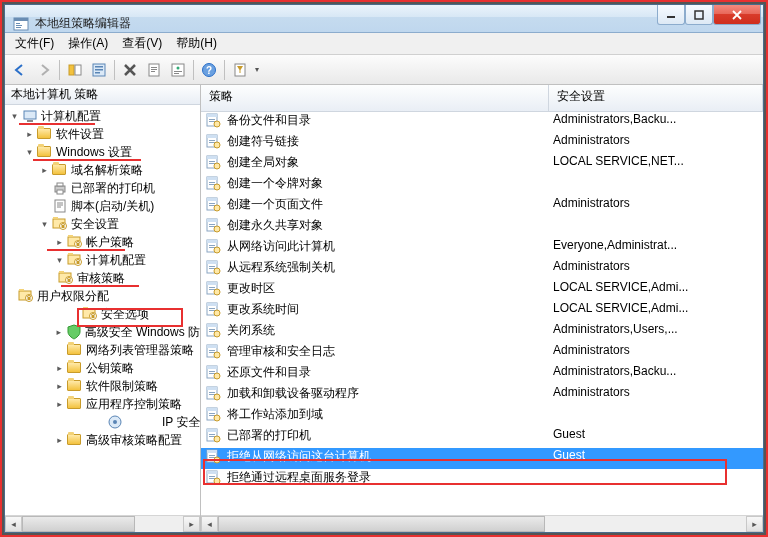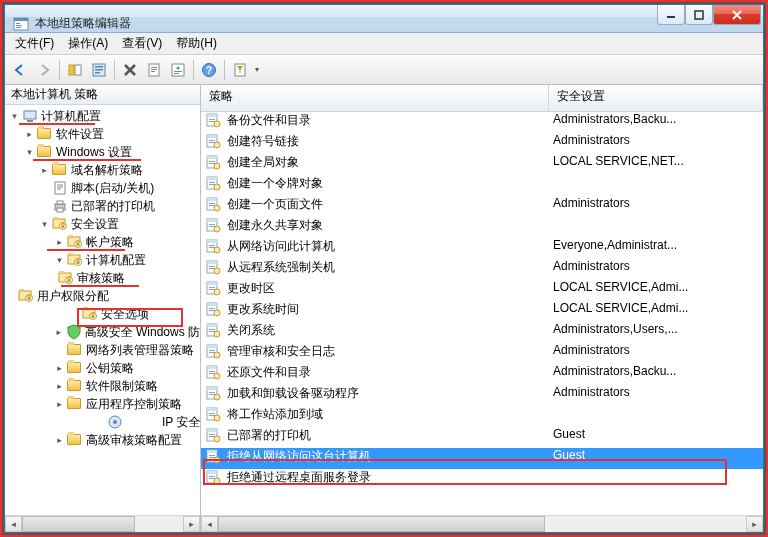--- a/index.html
+++ b/index.html
@@ -201,33 +201,33 @@
               <div class="tree-row" style="padding-left: 34px;">
                 <span class="exp">▸</span>
                 <span class="tree-icon">
                   <div class="folder"></div>
                 </span>
                 <span>域名解析策略</span>
               </div>
               <div class="tree-row" style="padding-left: 34px;">
                 <span class="exp"></span>
                 <span class="tree-icon"><svg viewBox="0 0 16 16">
-                    <rect x="3" y="2" width="10" height="12" fill="#fff" stroke="#888"></rect>
-                    <path d="M5 5h6M5 7h6M5 9h4" stroke="#888"></path>
-                  </svg></span>
-                <span>脚本(启动/关机)</span>
-              </div>
-              <div class="tree-row" style="padding-left: 34px;">
-                <span class="exp"></span>
-                <span class="tree-icon"><svg viewBox="0 0 16 16">
                     <rect x="3" y="6" width="10" height="6" fill="#ccc" stroke="#888"></rect>
                     <rect x="5" y="3" width="6" height="3" fill="#fff" stroke="#888"></rect>
                     <rect x="5" y="10" width="6" height="4" fill="#fff" stroke="#888"></rect>
                   </svg></span>
                 <span>已部署的打印机</span>
+              </div>
+              <div class="tree-row" style="padding-left: 34px;">
+                <span class="exp"></span>
+                <span class="tree-icon"><svg viewBox="0 0 16 16">
+                    <rect x="3" y="2" width="10" height="12" fill="#fff" stroke="#888"></rect>
+                    <path d="M5 5h6M5 7h6M5 9h4" stroke="#888"></path>
+                  </svg></span>
+                <span>脚本(启动/关机)</span>
               </div>
               <div class="tree-row" style="padding-left: 34px;">
                 <span class="exp">▾</span>
                 <span class="tree-icon"><svg viewBox="0 0 16 16">
                     <rect x="1" y="3" width="12" height="9" fill="#ffe9a8" stroke="#c89b2a"></rect>
                     <rect x="1" y="1" width="5" height="2" fill="#f3d277"></rect>
                     <circle cx="11" cy="10" r="3.5" fill="#fff" stroke="#c89b2a"></circle>
                     <rect x="9.5" y="9" width="3" height="3" fill="#c89b2a"></rect>
                     <path d="M9.5 9 a1.5 1.5 0 0 1 3 0" fill="none" stroke="#c89b2a"></path>
                   </svg></span>

